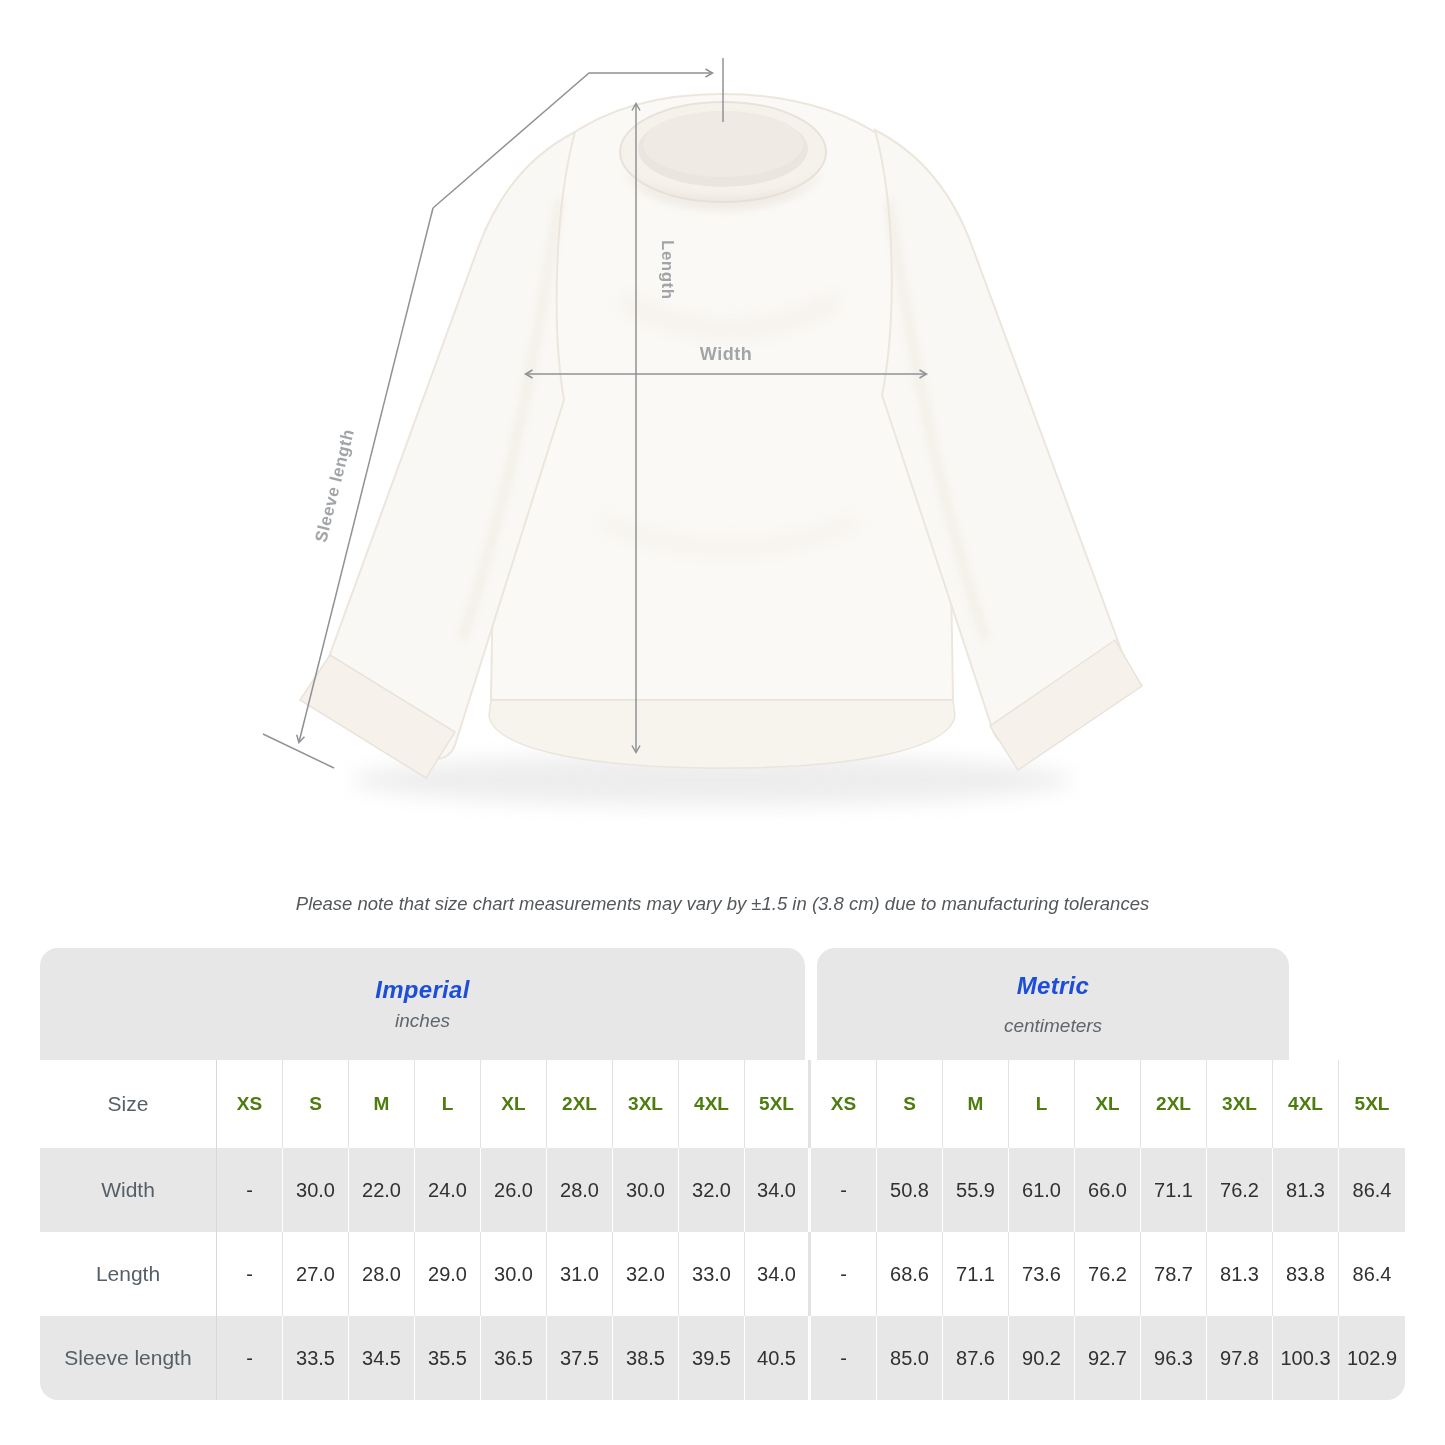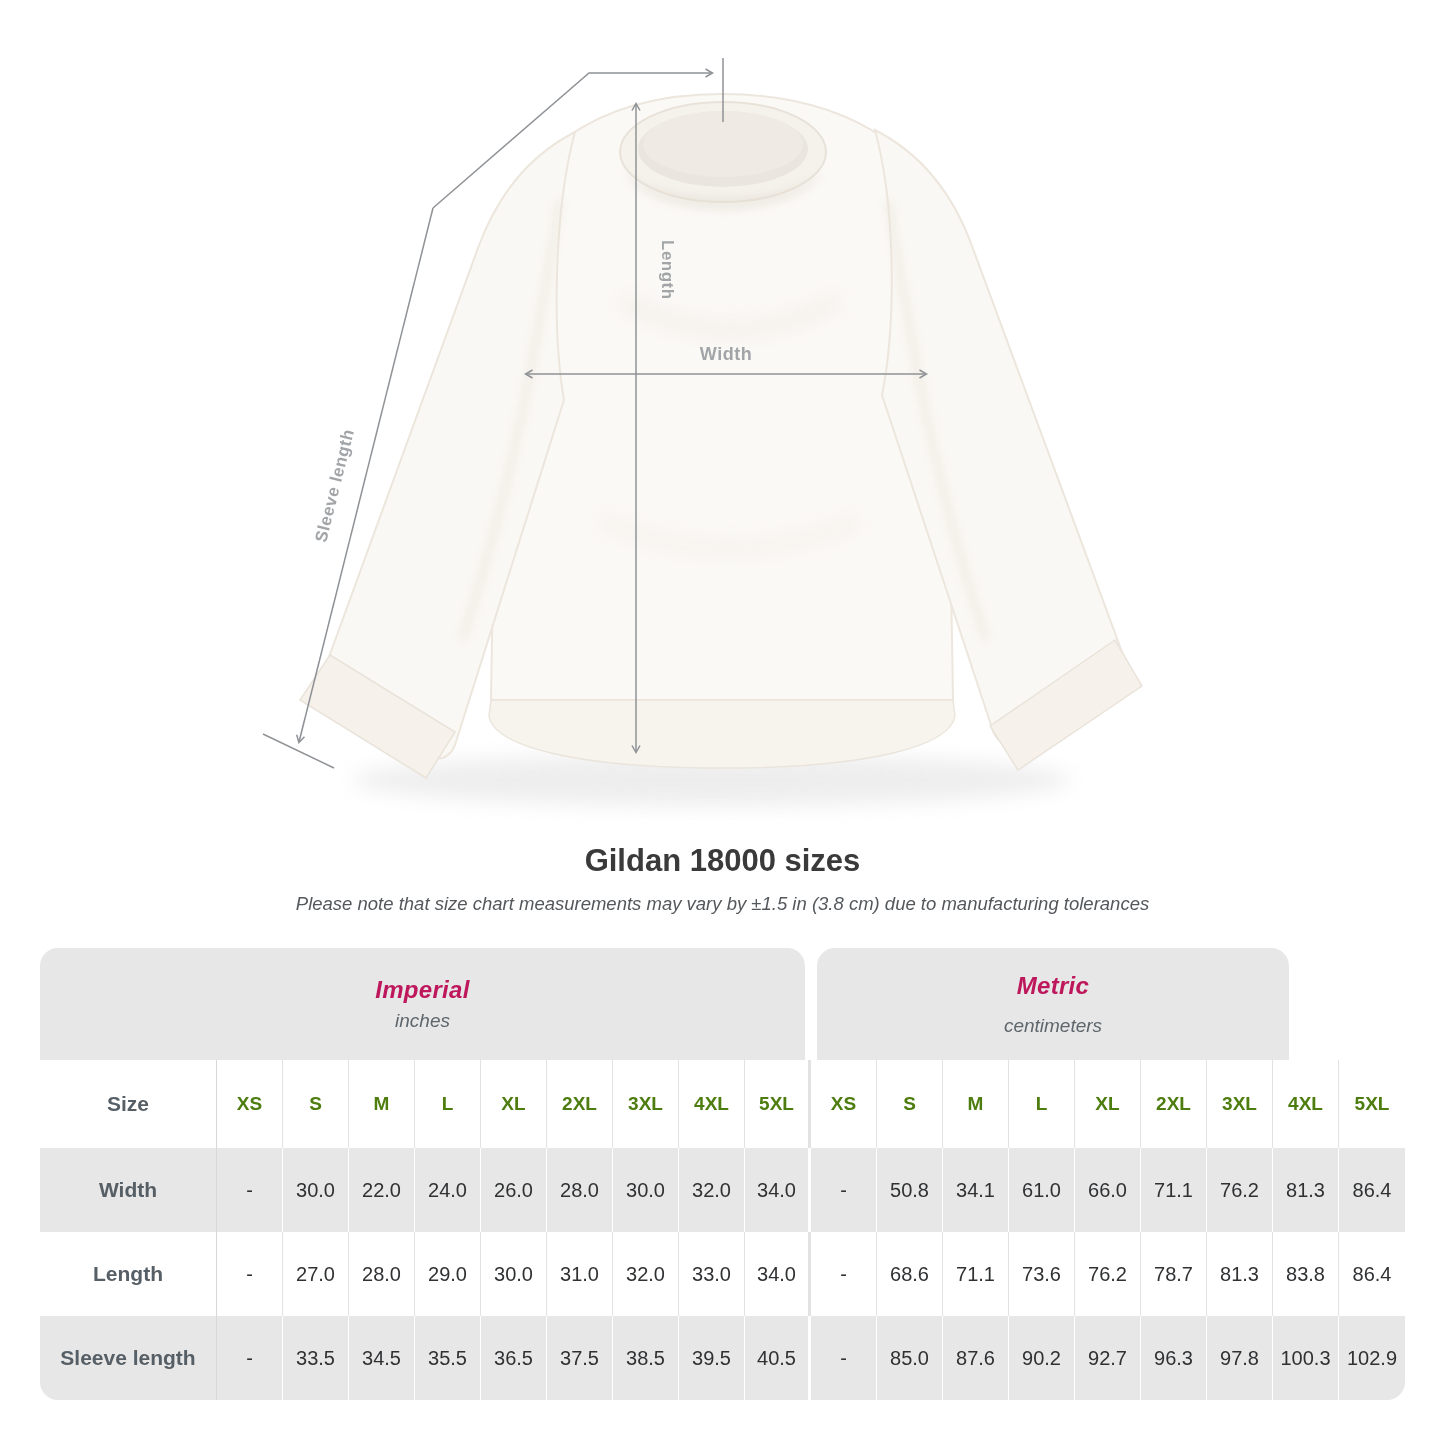--- a/index.html
+++ b/index.html
@@ -18,34 +18,34 @@
               font-size:18.5px; font-style:italic; color:#54585c; }
 
   
   .size-table { position:absolute; top:948px; left:40px; width:1365px; }
 
   .band { display:flex; height:112px; }
   .band-half { background:#e8e7e7; border-radius:18px 18px 0 0; display:flex; flex-direction:column;
                align-items:center; justify-content:center; gap:6px; }
   .band-left  { width:765px; margin-right:12px; }
   .band-right { width:472px;gap:15px; }
-  .band-name { font-size:24px; font-weight:bold; font-style:italic; color:#be185d; letter-spacing:.3px; }
+  .band-name { font-size:24px; font-weight:bold; font-style:italic; color:#1d4ed8; letter-spacing:.3px; }
   .band-unit { font-size:19px; font-style:italic; color:#5d666c; }
 
   .trow { display:grid; grid-template-columns:177px repeat(18, 1fr); width:1365px; }
   .row-sizes { height:88px; background:#fff; --sep:#e2e2e2; }
   .row-data  { height:84px; background:#fff; --sep:#e2e2e2; }
   .row-alt   { background:#e8e7e7; --sep:#ffffff; }
   .trow:last-child { border-radius:0 0 18px 18px; overflow:hidden; }
 
   .cell { display:flex; align-items:center; justify-content:center;
           border-right:1px solid var(--sep); }
   .cell:last-child { border-right:none; }
   .cell.sec-end { border-right-width:3px; }
-  .cell.rlabel { font-size:21px; font-weight:bold; color:#565f66; border-right-color:#d8d8d8; }
+  .cell.rlabel { font-size:21px; font-weight:normal; color:#565f66; border-right-color:#d8d8d8; }
   .cell.size-h { font-size:19px; font-weight:bold; color:#4d7c0f; }
   .cell.num { font-size:20px; color:#2f3133; }
 </style>
 </head>
 <body>
 
 <div class="page">
 
   <svg class="figure" width="1445" height="840" viewBox="0 0 1445 840">
     <defs>
@@ -99,21 +99,20 @@
       </g>
       <path d="M636,104 L636,752" marker-start="url(#arrow)" marker-end="url(#arrow)"></path>
       <path d="M526,374 L926,374" marker-start="url(#arrow)" marker-end="url(#arrow)"></path>
     </g>
 
     <text class="measure-label" transform="translate(662,240) rotate(90)" font-size="17">Length</text>
     <text class="measure-label" x="726" y="360" text-anchor="middle" font-size="18">Width</text>
     <text class="measure-label" transform="translate(340,487) rotate(-76)" text-anchor="middle" font-size="17">Sleeve length</text>
   </svg>
 
-  <div class="title">Gildan 18000 sizes</div>
   <div class="subtitle">Please note that size chart measurements may vary by ±1.5 in (3.8 cm) due to manufacturing tolerances</div>
 
   <div class="size-table">
 
     <div class="band">
       <div class="band-half band-left">
         <div class="band-name">Imperial</div>
         <div class="band-unit">inches</div>
       </div>
       <div class="band-half band-right">
@@ -151,21 +150,21 @@
         <div class="cell num">30.0</div>
         <div class="cell num">22.0</div>
         <div class="cell num">24.0</div>
         <div class="cell num">26.0</div>
         <div class="cell num">28.0</div>
         <div class="cell num">30.0</div>
         <div class="cell num">32.0</div>
         <div class="cell num sec-end">34.0</div>
         <div class="cell num">-</div>
         <div class="cell num">50.8</div>
-        <div class="cell num">34.1</div>
+        <div class="cell num">55.9</div>
         <div class="cell num">61.0</div>
         <div class="cell num">66.0</div>
         <div class="cell num">71.1</div>
         <div class="cell num">76.2</div>
         <div class="cell num">81.3</div>
         <div class="cell num">86.4</div>
       </div>
     <div class="trow row-data">
         <div class="cell rlabel">Length</div>
         <div class="cell num">-</div>

